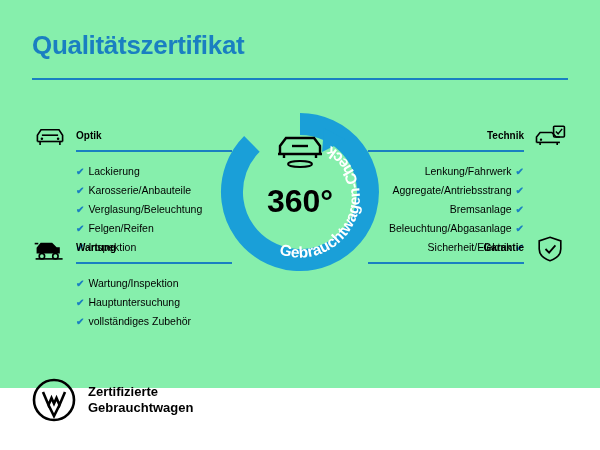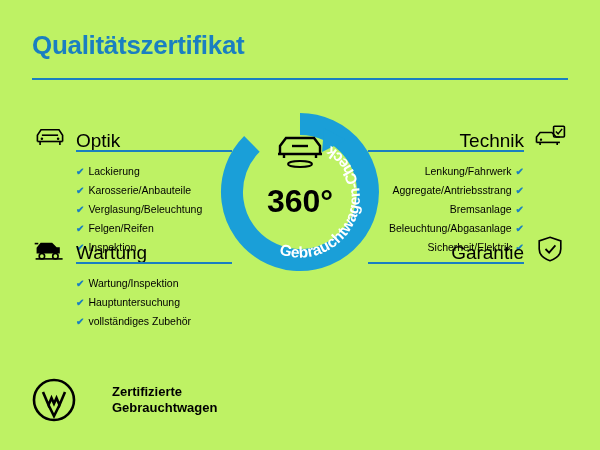--- a/index.html
+++ b/index.html
@@ -9,22 +9,22 @@
   body {
     width: 600px;
     height: 450px;
     background: #ffffff;
     font-family: "Liberation Sans", sans-serif;
     overflow: hidden;
   }
   .page {
     position: relative;
     width: 600px;
-    height: 450px;
-    background: #bef264;
+    height: 388px;
+    background: #86efac;
     box-sizing: border-box;
   }
 
   
   .title {
     position: absolute;
     left: 32px;
     top: 30px;
     font-size: 26px;
     font-weight: bold;
@@ -48,22 +48,22 @@
   .col-left { left: 32px; }
   .col-right { left: 368px; }
   .row-top { top: 128px; }
   .row-bottom { top: 240px; }
 
   .sec-head {
     position: relative;
     height: 28px;
   }
   .sec-title {
-    font-size: 19px;
-    font-weight: normal;
+    font-size: 10px;
+    font-weight: bold;
     color: #000000;
     position: absolute;
     top: 2px;
   }
   .col-left .sec-title { left: 44px; }
   .col-right .sec-title { right: 44px; }
   .sec-rule {
     position: absolute;
     top: 22px;
     height: 1.5px;
@@ -143,21 +143,21 @@
     height: 44px;
     flex: 0 0 44px;
   }
   .footer-text {
     margin-left: 12px;
     font-size: 13px;
     font-weight: bold;
     color: #000000;
     line-height: 16px;
   }
-  .footer-text div { white-space: nowrap; margin-left: 24px; }
+  .footer-text div { white-space: nowrap; }
 </style>
 </head>
 <body>
 
 <div class="page">
 
   <div class="title">Qualitätszertifikat</div>
   <div class="title-rule"></div>
 
   <div class="col col-left row-top">

